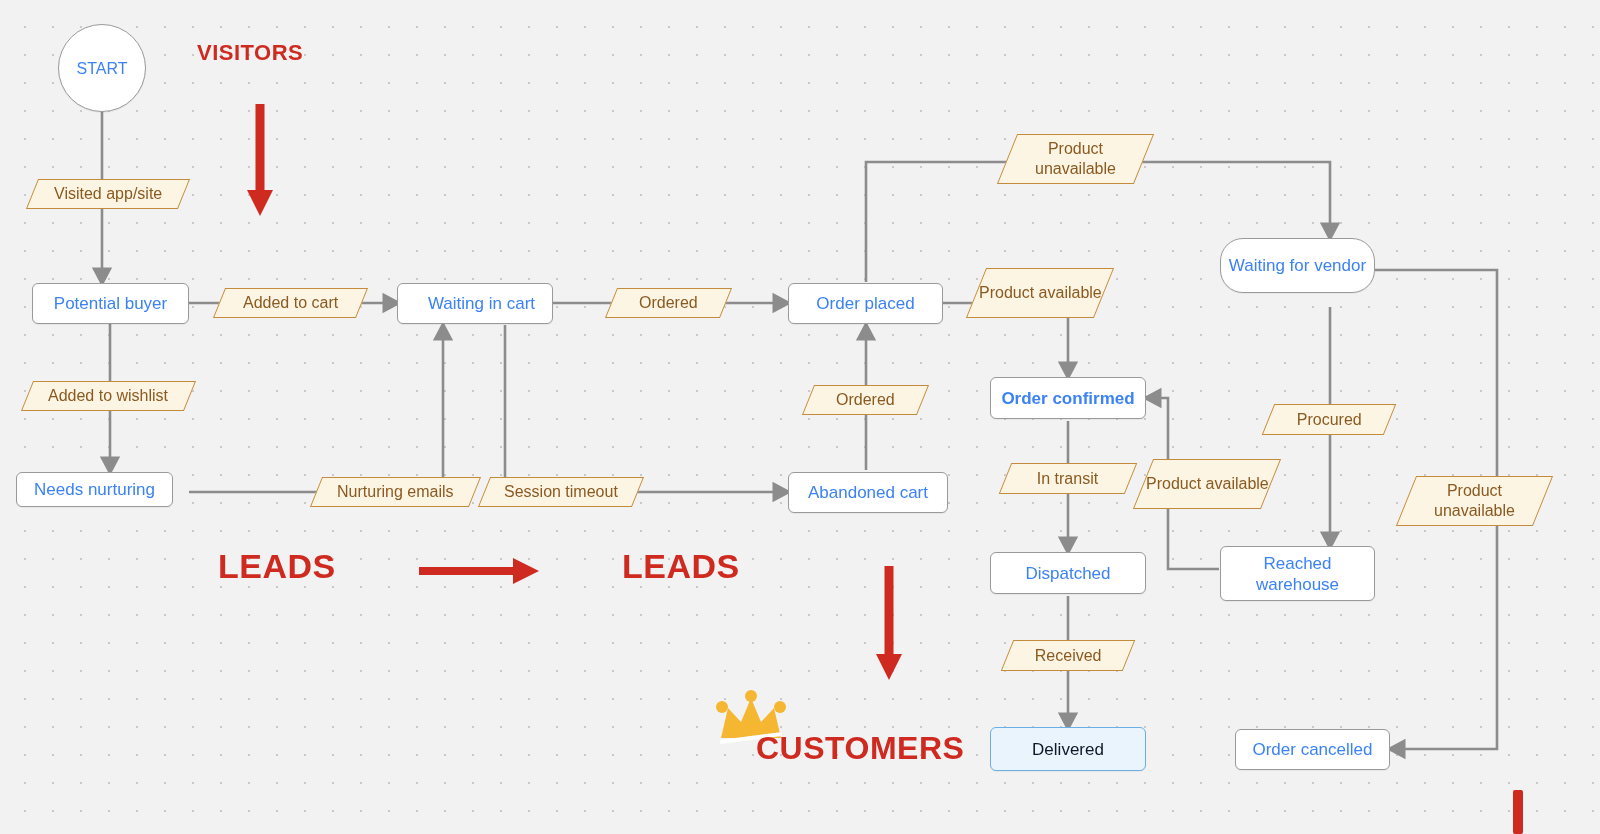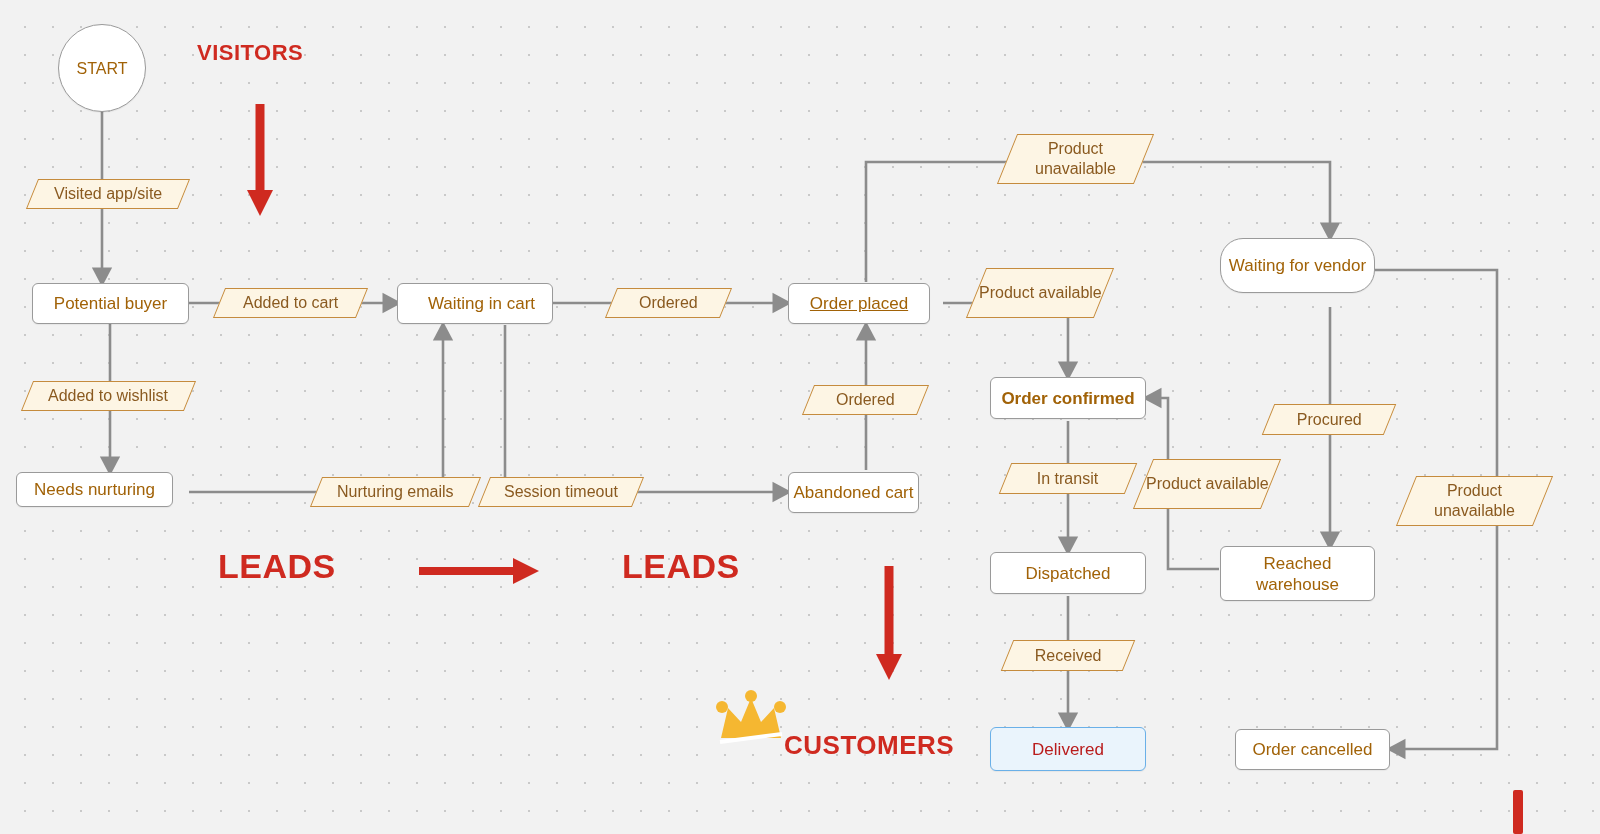--- a/index.html
+++ b/index.html
@@ -15,29 +15,29 @@
       radial-gradient(circle, #c9c9c9 1.1px, rgba(0,0,0,0) 1.3px);
     background-size:28px 28px;
     background-position:11px 13px;
   }
   svg.edges{position:absolute;left:0;top:0;width:1600px;height:834px;pointer-events:none;}
 
   
   .node{
     position:absolute;box-sizing:border-box;
     background:#ffffff;border:1.6px solid #9a9a9a;border-radius:6px;
-    color:#a16207;font-size:17px;line-height:21px;
+    color:#3b82f6;font-size:17px;line-height:21px;
     display:flex;align-items:center;justify-content:center;text-align:center;
     box-shadow:0 1px 1px rgba(0,0,0,0.05);
   }
   .node.start{
     border-radius:50%;border:1.6px solid #9a9a9a;font-size:16px;
   }
   .node.delivered{
-    background:#eaf4fc;border:1.8px solid #6ab0e8;color:#b91c1c;
+    background:#eaf4fc;border:1.8px solid #6ab0e8;color:#0f172a;
   }
 
   
   .plabel{
     position:absolute;box-sizing:border-box;
     background:#fdf5e4;
     border:1.6px solid #c58b3d;
     color:#8a5a20;
     font-size:16px;line-height:20px;font-weight:400;
     display:flex;align-items:center;justify-content:center;text-align:center;
@@ -107,25 +107,25 @@
   </div>
 
   <div class="node" style="left:16px;top:472px;width:157px;height:35px;">
     <span>Needs nurturing</span>
   </div>
 
   <div class="node" style="left:397px;top:283px;width:156px;height:41px;padding-left:13px;">
     <span>Waiting in cart</span>
   </div>
 
-  <div class="node" style="left:788px;top:472px;width:131px;height:41px;">
+  <div class="node" style="left:788px;top:472px;width:160px;height:41px;">
     <span>Abandoned cart</span>
   </div>
 
-  <div class="node" style="left:788px;top:283px;width:142px;height:41px;text-decoration:underline;">
+  <div class="node" style="left:788px;top:283px;width:155px;height:41px;">
     <span>Order placed</span>
   </div>
 
   <div class="node" style="left:990px;top:377px;width:156px;height:42px;font-weight:bold;">
     <span>Order confirmed</span>
   </div>
 
   <div class="node" style="left:990px;top:552px;width:156px;height:42px;">
     <span>Dispatched</span>
   </div>
@@ -230,19 +230,19 @@
   </svg>
 
   <svg class="crown" style="left:715px;top:690px;" width="72" height="56" viewBox="0 0 72 56">
     <path d="M6,48 L13,18 L26,32 L36,8 L46,32 L59,18 L66,48 Z" fill="#f5b731"></path>
     <circle cx="7" cy="17" r="6" fill="#f5b731"></circle>
     <circle cx="36" cy="6" r="6" fill="#f5b731"></circle>
     <circle cx="65" cy="17" r="6" fill="#f5b731"></circle>
     <path d="M5,52 L67,44" stroke="#ffffff" stroke-width="4" fill="none"></path>
   </svg>
 
-  <div class="redtext" style="left:784px;top:730px;font-size:26px;">
+  <div class="redtext" style="left:756px;top:730px;font-size:32px;">
     <span>CUSTOMERS</span>
   </div>
 
   <div class="redbar" style="left:1513px;top:790px;width:10px;height:44px;"></div>
 
 </div>
 
 </body></html>

